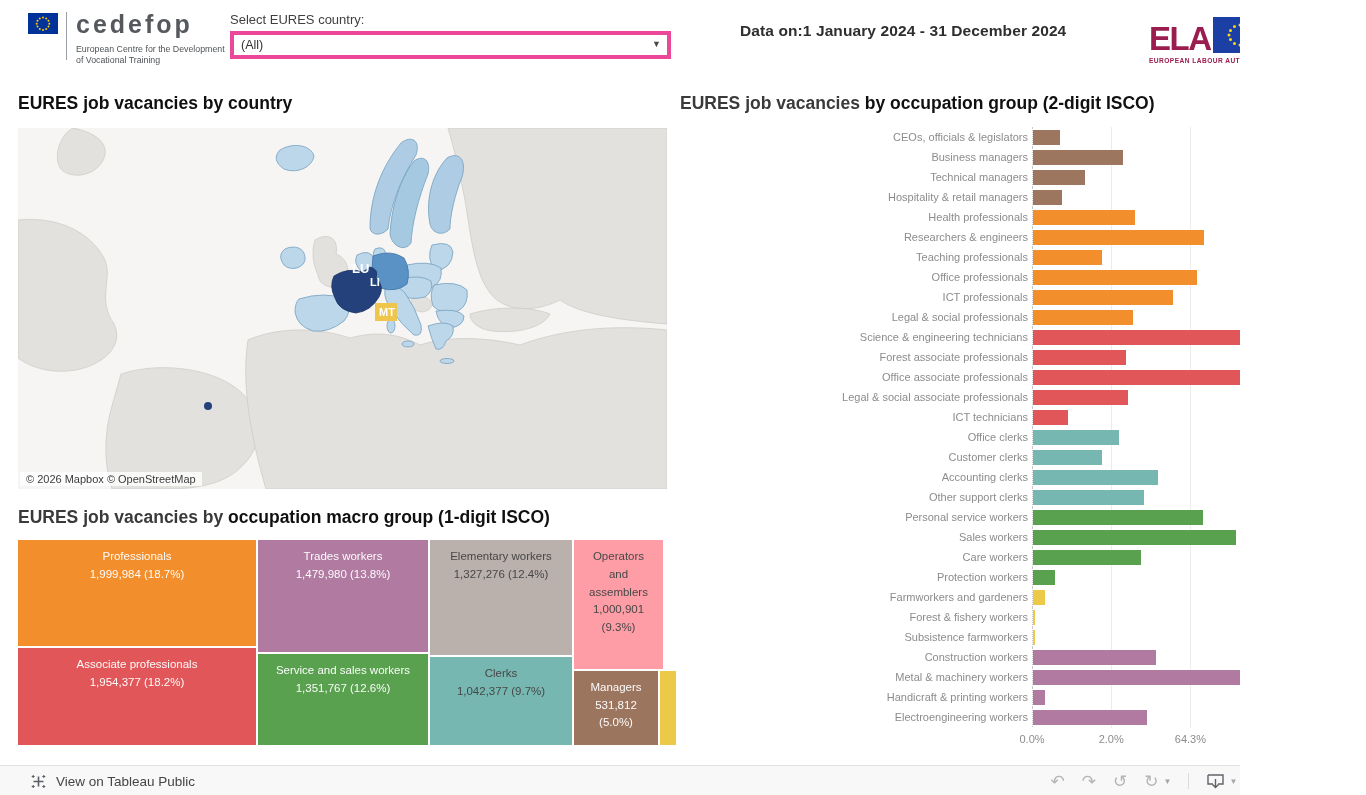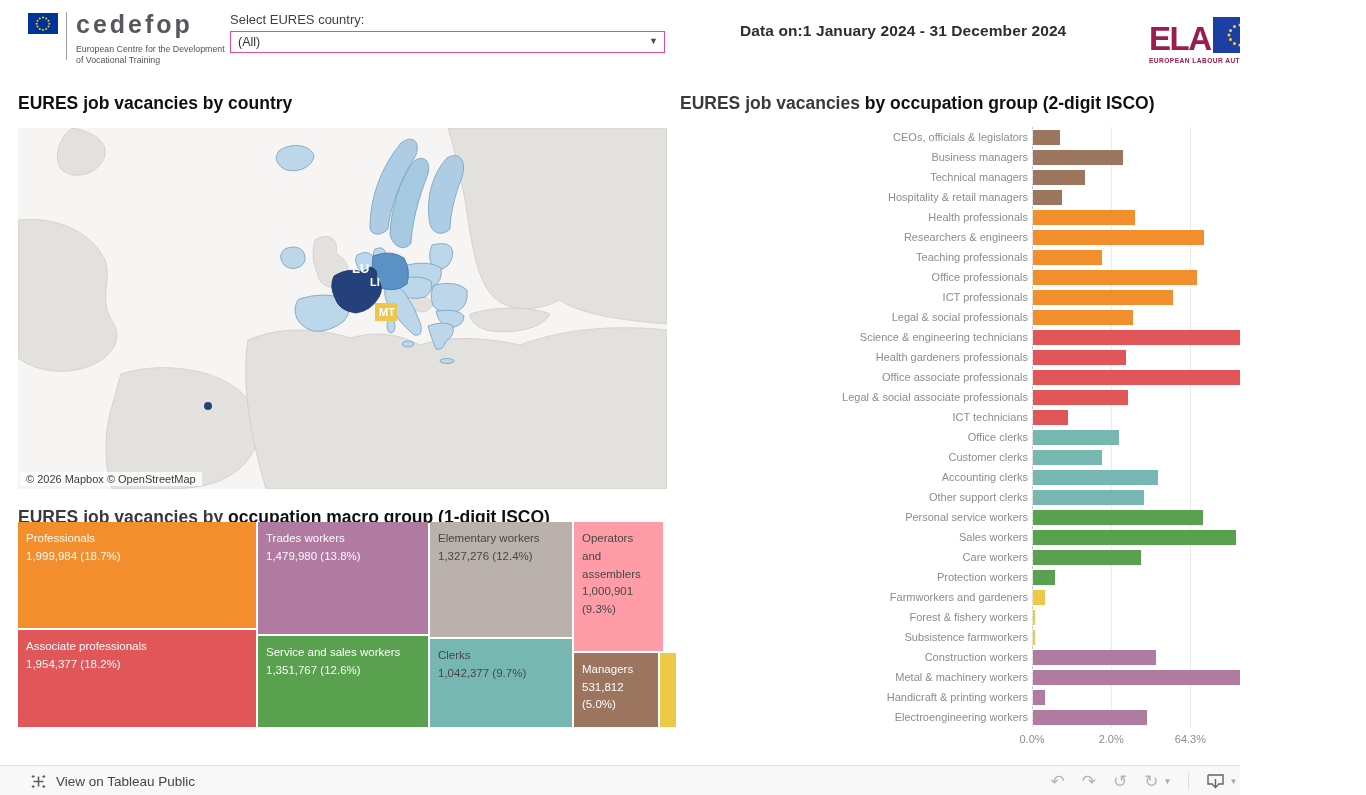--- a/index.html
+++ b/index.html
@@ -5,42 +5,42 @@
   html,body{margin:0;padding:0;background:#fff;}
   .page{position:relative;width:1240px;height:795px;overflow:hidden;background:#fff;
         font-family:"Liberation Sans",sans-serif;color:#333;}
   
   .hdr{position:absolute;left:0;top:0;width:1366px;height:88px;background:#fff;}
   .eu-flag{position:absolute;left:28px;top:13px;}
   .ced-divider{position:absolute;left:66px;top:12px;width:1px;height:48px;background:#9aa0a5;}
   .ced-word{position:absolute;left:76px;top:10px;font-size:25px;font-weight:700;color:#55585c;letter-spacing:3px;}
   .ced-sub{position:absolute;left:76px;top:44px;font-size:8.8px;color:#4f5357;line-height:1.3;}
   .sel-label{position:absolute;left:230px;top:12px;font-size:13px;color:#3f3f3f;}
-  .sel-box{position:absolute;left:230px;top:31px;width:433px;height:20px;border:1px solid #ec4899;background:#fff;}
+  .sel-box{position:absolute;left:230px;top:31px;width:433px;height:20px;border:4px solid #ec4899;background:#fff;}
   .sel-val{position:absolute;left:7px;top:3px;font-size:12.5px;color:#323232;}
   .sel-caret{position:absolute;right:6px;top:4px;font-size:9px;color:#4a4a4a;}
   .date-note{position:absolute;left:740px;top:22px;font-size:15.5px;font-weight:700;color:#2e2e2e;letter-spacing:.1px;}
   .ela{position:absolute;left:1149px;top:17px;width:120px;}
   .ela-row{display:flex;align-items:flex-end;}
   .ela-word{font-size:33px;font-weight:800;color:#9b1c4e;letter-spacing:-1.5px;line-height:.85;}
   .ela-cap{font-size:6.6px;font-weight:700;color:#9b1c4e;letter-spacing:.45px;margin-top:4px;white-space:nowrap;}
   .eures{position:absolute;left:1299px;top:7px;width:52px;text-align:center;}
   .eures-word{font-size:9px;font-weight:700;font-style:italic;color:#1b3fa5;letter-spacing:3px;}
   
   .ptitle{position:absolute;font-size:17.5px;font-weight:700;color:#3a3a3a;white-space:nowrap;}
   .ptitle b{font-weight:800;color:#101010;}
   
   .map{position:absolute;left:18px;top:128px;width:649px;height:361px;}
   .map svg{display:block;}
   .map-attr{position:absolute;left:2px;top:344px;background:rgba(255,255,255,.78);
             font-size:11px;color:#3c3c3c;padding:1px 6px;white-space:nowrap;}
   .map-lbl{font:700 13px "Liberation Sans",sans-serif;fill:#fff;}
   .map-lbl2{font:700 11px "Liberation Sans",sans-serif;fill:#fff;}
   
-  .tmap{position:absolute;left:18px;top:522px;width:645px;height:205px;}
+  .tmap{position:absolute;left:18px;top:540px;width:645px;height:205px;text-align:center;}
   .tile{position:absolute;box-sizing:border-box;padding:8px 8px;overflow:hidden;}
   .tile .tl{font-size:11.5px;line-height:1.55;}
   .tile .tv{font-size:11.5px;line-height:1.5;}
   .tile.light{color:rgba(255,255,255,.97);}
   .tile.dark{color:#474747;}
   
   .bwrap{position:absolute;left:680px;top:127px;width:686px;height:626px;}
   .bgrid{position:absolute;top:0;height:601px;width:1px;background:#ececec;}
   .brow{display:flex;align-items:center;height:20px;position:relative;}
   .blabel{width:348px;text-align:right;padding-right:4px;font-size:11px;color:#8c8c8c;white-space:nowrap;}
@@ -293,21 +293,21 @@
           <div class="bbar" style="width: 99.792px; background: rgb(242, 142, 43);"></div>
         </div>
       </div>
       <div class="brow">
         <div class="blabel">Science &amp; engineering technicians</div>
         <div class="btrack">
           <div class="bbar" style="width: 210.276px; background: rgb(225, 87, 89);"></div>
         </div>
       </div>
       <div class="brow">
-        <div class="blabel">Health gardeners professionals</div>
+        <div class="blabel">Forest associate professionals</div>
         <div class="btrack">
           <div class="bbar" style="width: 93.06px; background: rgb(225, 87, 89);"></div>
         </div>
       </div>
       <div class="brow">
         <div class="blabel">Office associate professionals</div>
         <div class="btrack">
           <div class="bbar" style="width: 293.436px; background: rgb(225, 87, 89);"></div>
         </div>
       </div>

